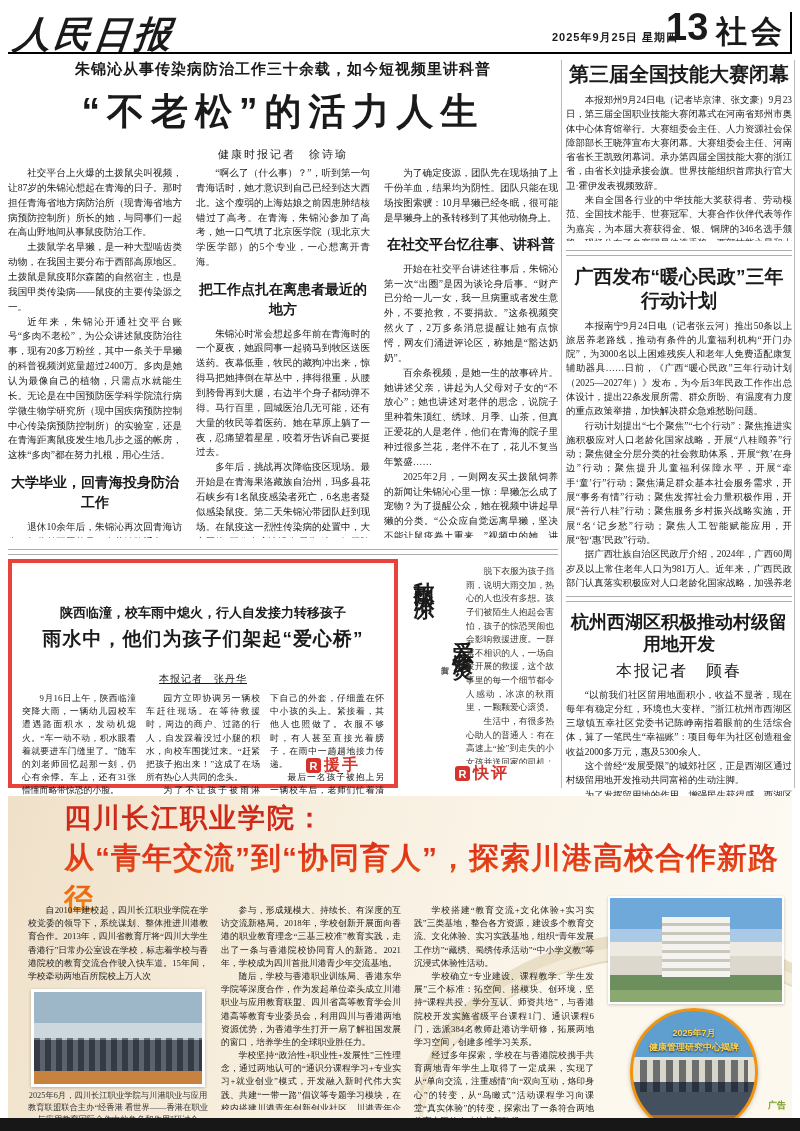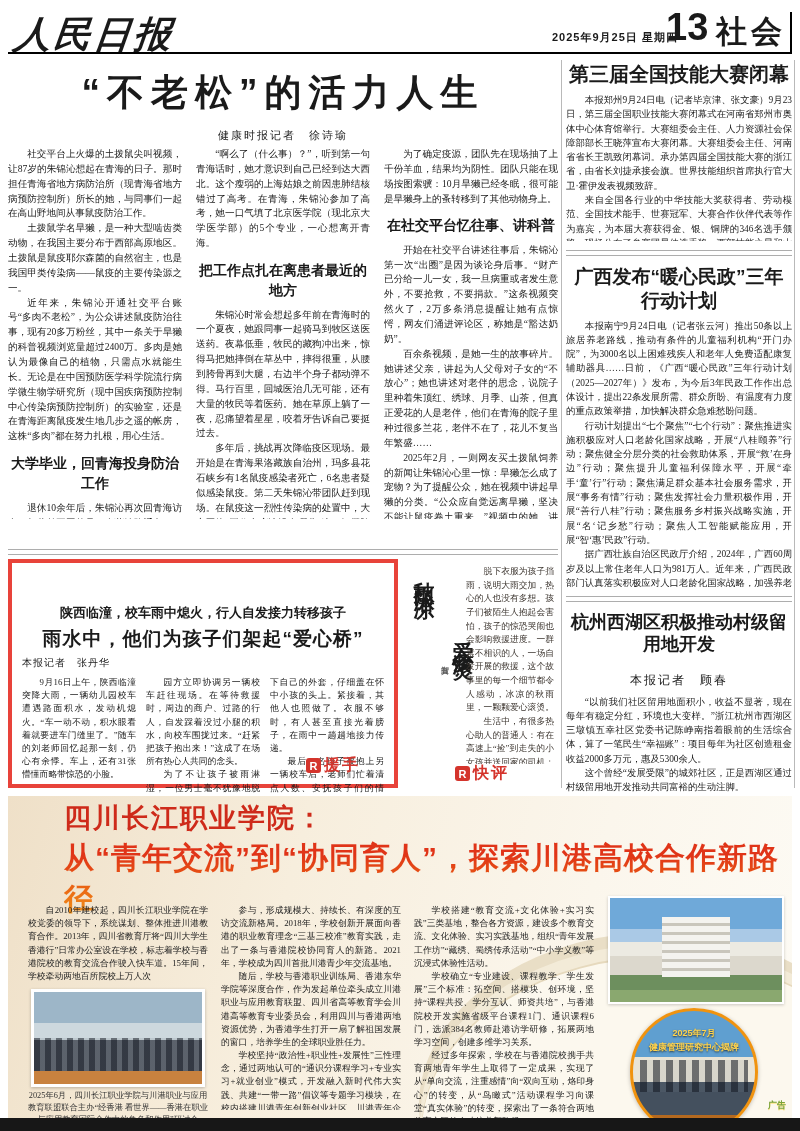--- a/index.html
+++ b/index.html
@@ -26,21 +26,21 @@
   .f-col{width:174px;height:372px;overflow:hidden;font-size:9.6px;line-height:1.55;text-align:justify;}
   .f-col p,.nb p,.rb-body p,.kp-text p,.ad-col p{margin:0;text-indent:2em;}
   .subhead{font-family:"Liberation Sans",sans-serif;font-weight:bold;font-size:14px;text-align:center;
            line-height:1.45;margin:9px 0 7px;text-indent:0;}
   .feature-drule{position:absolute;left:8px;top:549px;width:550px;}
   
   .redbox{position:absolute;left:8px;top:559px;width:390px;height:229px;border:4px solid #e8433a;
           box-sizing:border-box;padding:7px 10px;background:#fff;}
   .rb-kicker{text-align:center;font-weight:bold;font-size:13px;margin-top:34px;}
   .rb-head{text-align:center;font-weight:900;font-size:19px;margin-top:4px;letter-spacing:1px;}
-  .rb-byline{text-align:left;font-size:10px;margin-top:4px;letter-spacing:1px;}
+  .rb-byline{text-align:center;font-size:10px;margin-top:20px;letter-spacing:1px;text-decoration:underline;}
   .rb-body{margin-top:6px;column-count:3;column-gap:10px;font-size:8.8px;line-height:1.5;
            text-align:justify;height:126px;overflow:hidden;}
   .badge{position:absolute;display:inline-flex;align-items:center;gap:3px;}
   .badge-r{display:inline-flex;align-items:center;justify-content:center;width:15px;height:15px;
            background:#d4342c;color:#fff;font-weight:900;font-size:11px;border-radius:3px;
            font-family:"Liberation Sans",sans-serif;}
   .badge-label{color:#d4342c;font-weight:900;font-size:16px;letter-spacing:2px;
            font-family:"Liberation Sans",sans-serif;}
   .rb-badge{right:34px;bottom:8px;}
   
@@ -52,21 +52,21 @@
         font-size:21px;letter-spacing:5px;}
   .kp-l2{margin-top:60px;}
   .kp-author{writing-mode:vertical-lr;font-size:8px;color:#555;margin-top:95px;}
   .kp-text{flex:1;font-size:8.8px;line-height:1.55;color:#3d3630;text-align:justify;overflow:hidden;}
   .kp-badge{left:50%;transform:translateX(-50%);bottom:4px;}
   
   .rightcol{position:absolute;left:566px;top:62px;width:226px;}
   .nb{overflow:hidden;}
   .nb-head{font-family:"Liberation Sans",sans-serif;font-weight:900;text-align:center;line-height:1.25;}
   .nb-body{font-size:9.4px;line-height:1.52;text-align:justify;overflow:hidden;margin-top:6px;}
-  .nb-byline{text-align:center;font-size:12px;margin-top:16px;letter-spacing:2px;}
+  .nb-byline{text-align:center;font-size:16px;margin-top:5px;letter-spacing:2px;}
   .rc-rule{margin:9px 0;}
   
   .ad{position:absolute;left:8px;top:796px;width:784px;height:322px;overflow:hidden;
       background:linear-gradient(105deg,#efe0c8 0%,#f7eedd 35%,#fbf6ec 70%,#fdfbf5 100%);}
   .book1{position:absolute;right:-90px;bottom:-170px;width:460px;height:330px;background:#fcf8ee;
          border-radius:48% 52% 0 0;transform:rotate(-7deg);box-shadow:0 -2px 0 #e6d9bd, 0 -14px 0 #f3ebd8, 0 -26px 0 #e9dec6;}
   .book2{position:absolute;right:-140px;bottom:-120px;width:320px;height:220px;background:#f6efdd;
          border-radius:50% 50% 0 0;transform:rotate(14deg);box-shadow:0 -3px 0 #e0d3b4;}
   .ad-t1{position:absolute;left:56px;top:4px;font-size:27px;font-weight:900;color:#ce2a1a;
          font-family:Liberation Serif, serif;letter-spacing:2px;}
@@ -113,20 +113,21 @@
   <div class="m-date sans">2025年9月25日 星期四</div>
   <div class="m-pageno">13</div>
   <div class="m-section">社会</div>
   <div class="m-corner"></div>
   <div class="m-rule"></div>
 
   <div class="vrule mid-rule"></div>
   <div class="vrule edge-rule"></div>
 
   <div class="feature">
+    <div class="f-kicker sans">朱锦沁从事传染病防治工作三十余载，如今短视频里讲科普</div>
     <div class="f-head sans">“不老松”的活力人生</div>
     <div class="f-byline">健康时报记者　徐诗瑜</div>
     <div class="f-cols">
       <div class="f-col">
         <div>
             <p>社交平台上火爆的土拨鼠尖叫视频，让87岁的朱锦沁想起在青海的日子。那时担任青海省地方病防治所（现青海省地方病预防控制所）所长的她，与同事们一起在高山野地间从事鼠疫防治工作。</p>
             <p>土拨鼠学名旱獭，是一种大型啮齿类动物，在我国主要分布于西部高原地区。土拨鼠是鼠疫耶尔森菌的自然宿主，也是我国甲类传染病——鼠疫的主要传染源之一。</p>
             <p>近年来，朱锦沁开通社交平台账号“多肉不老松”，为公众讲述鼠疫防治往事，现有20多万粉丝，其中一条关于旱獭的科普视频浏览量超过2400万。多肉是她认为最像自己的植物，只需点水就能生长。无论是在中国预防医学科学院流行病学微生物学研究所（现中国疾病预防控制中心传染病预防控制所）的实验室，还是在青海距离鼠疫发生地几步之遥的帐房，这株“多肉”都在努力扎根，用心生活。</p>
           </div>
         <div class="subhead">大学毕业，回青海投身防治工作</div>

